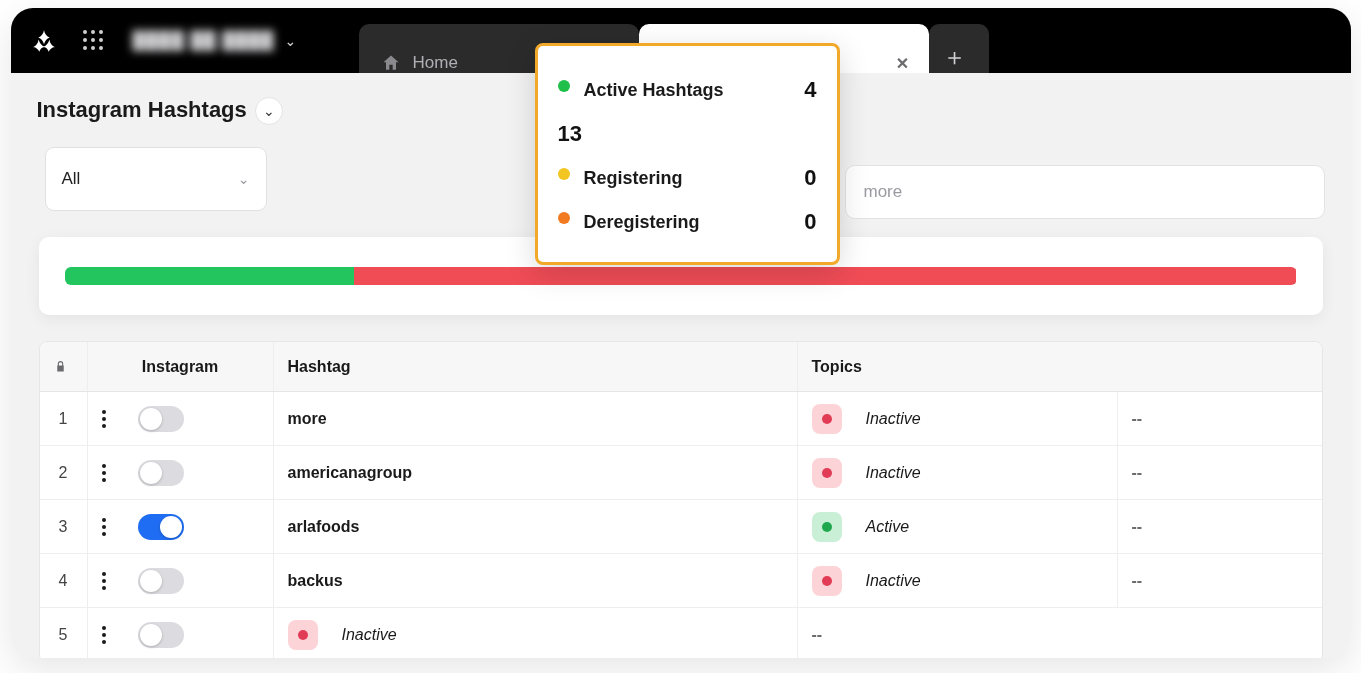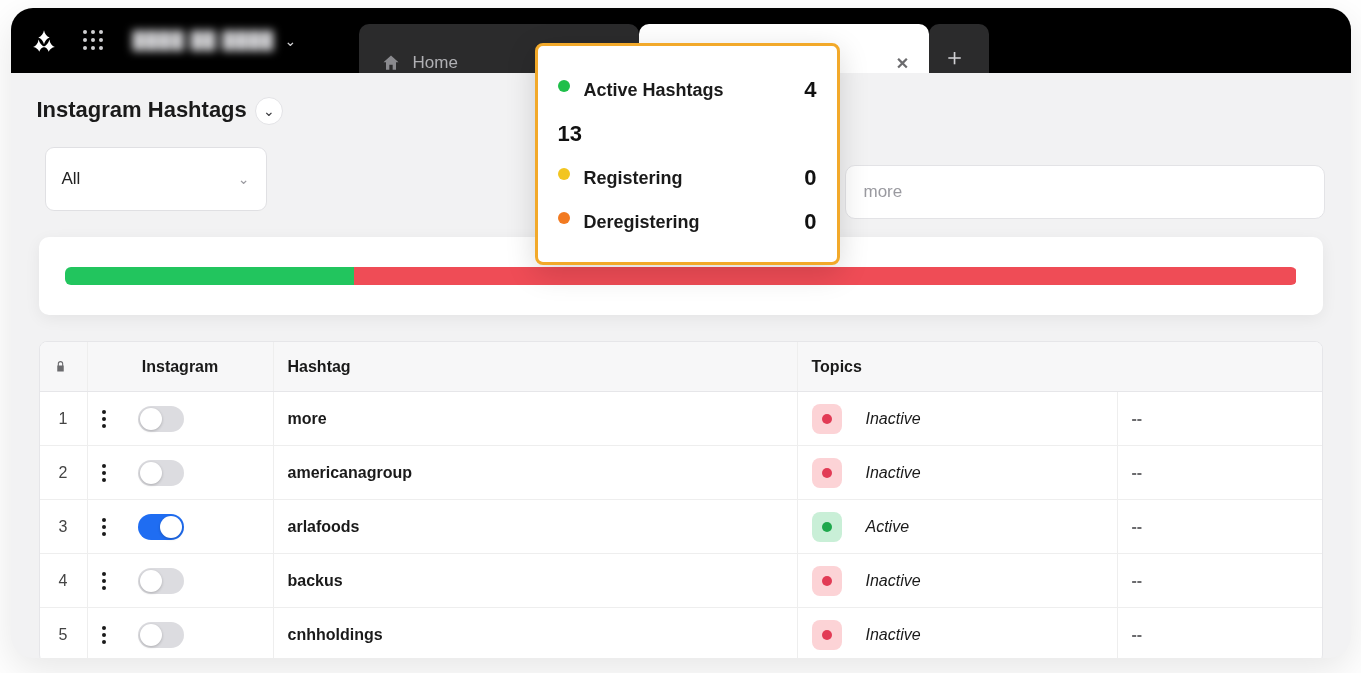--- a/index.html
+++ b/index.html
@@ -399,21 +399,20 @@
             <div class="fetch-col">
               <div class="menu-dots">
                 <span></span>
                 <span></span>
                 <span></span>
               </div>
               <div class="toggle">
                 <div class="knob"></div>
               </div>
             </div>
-            <div class="hashtag-cell">cnhholdings</div>
             <div class="status-cell">
               <div class="status-block inactive">
                 <span class="dot"></span>
               </div>
               <span>Inactive</span>
             </div>
             <div class="topics-cell">--</div>
           </div>
         </div>
     </div>

